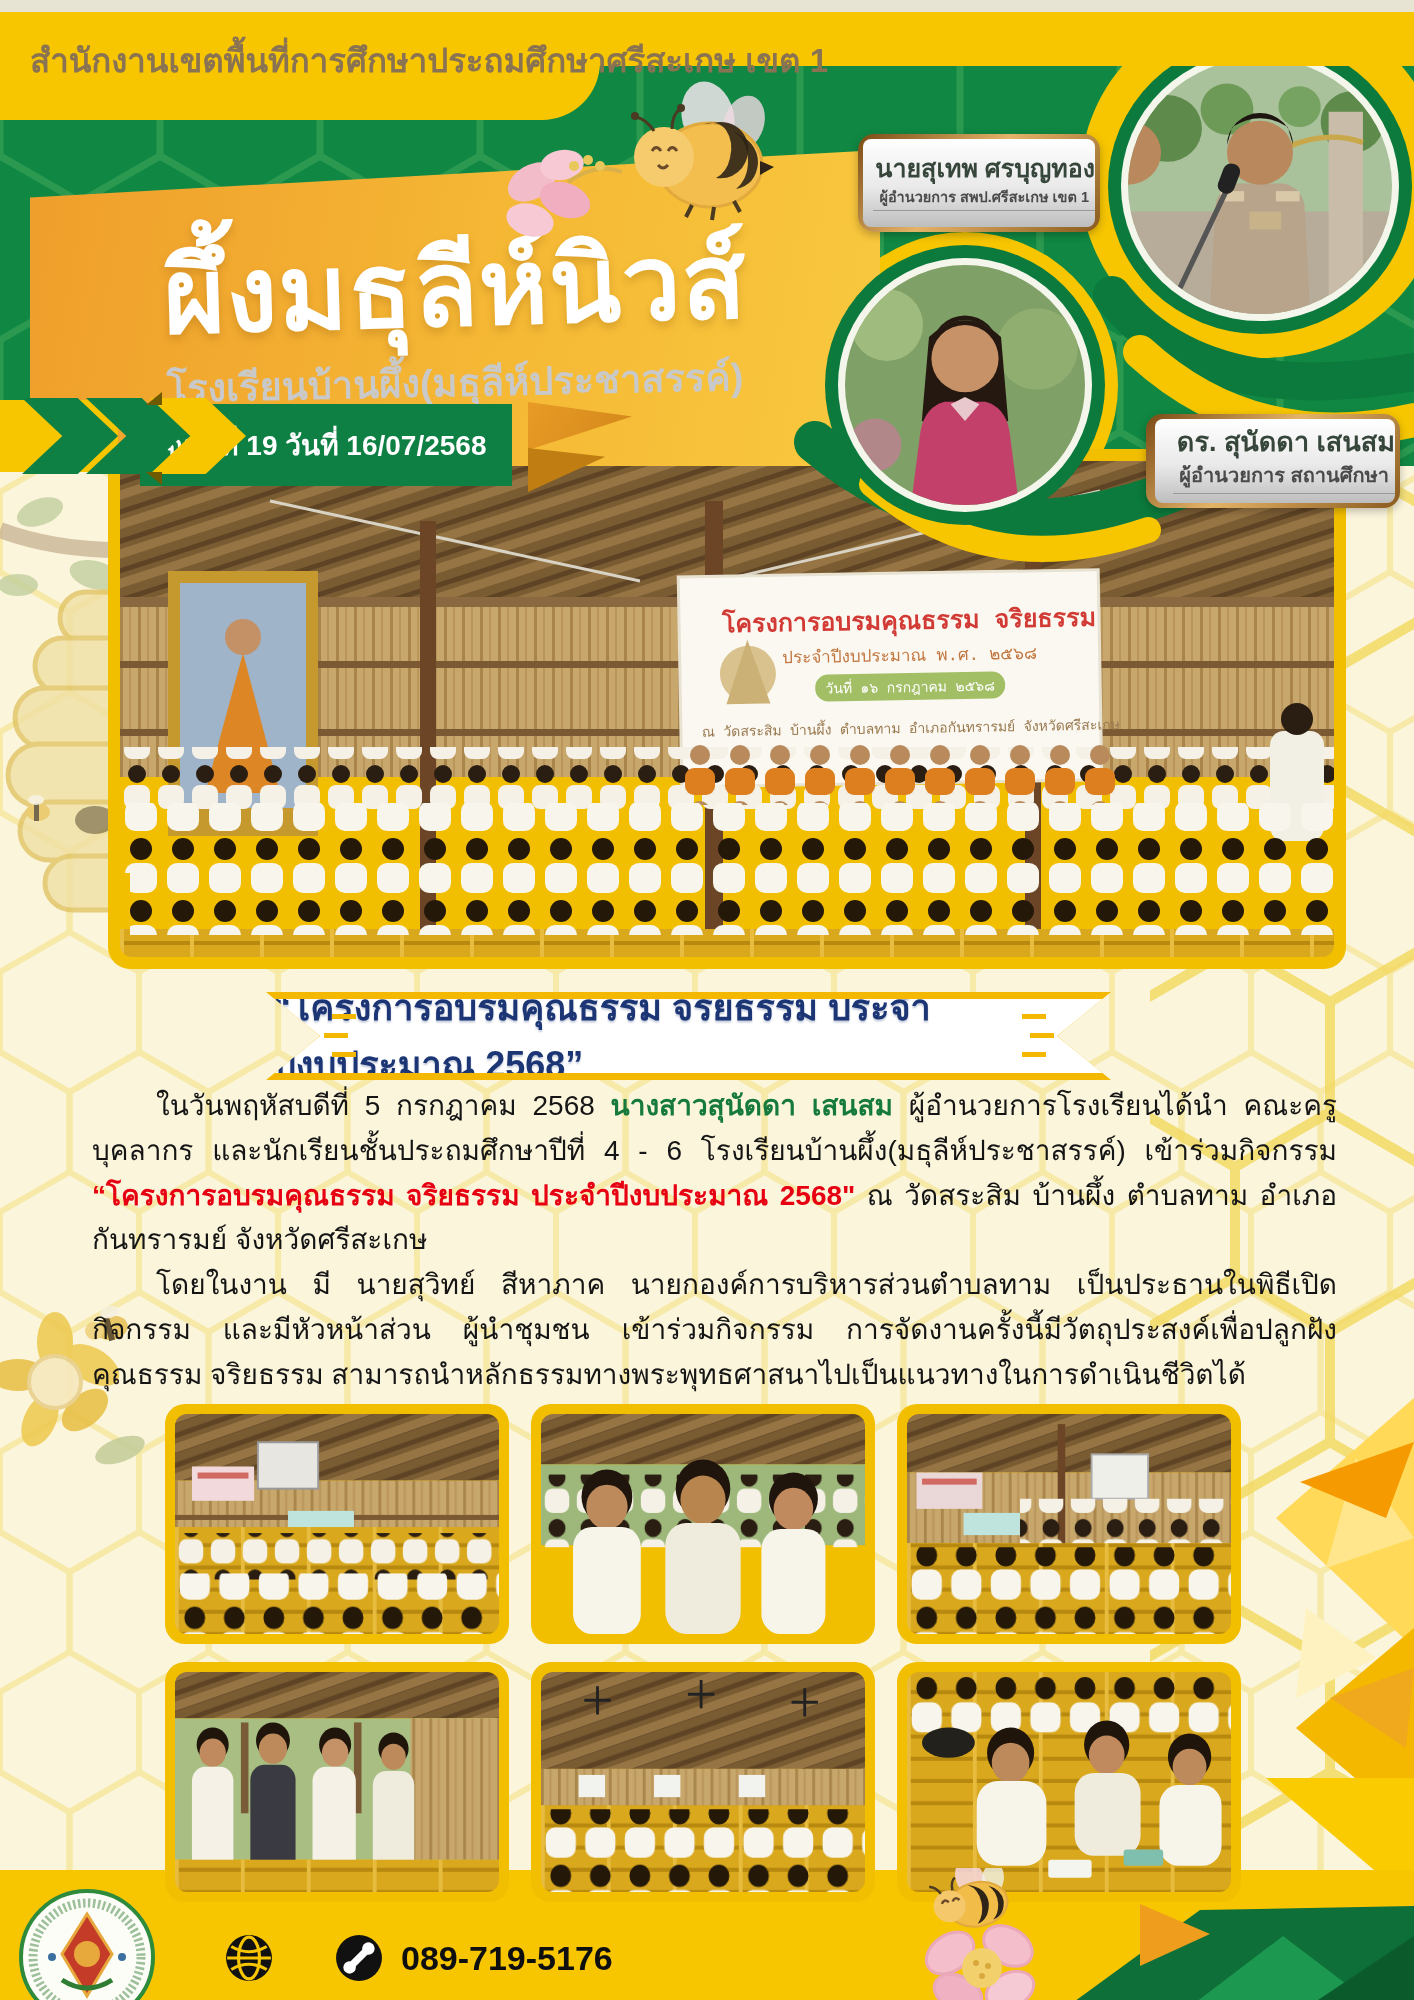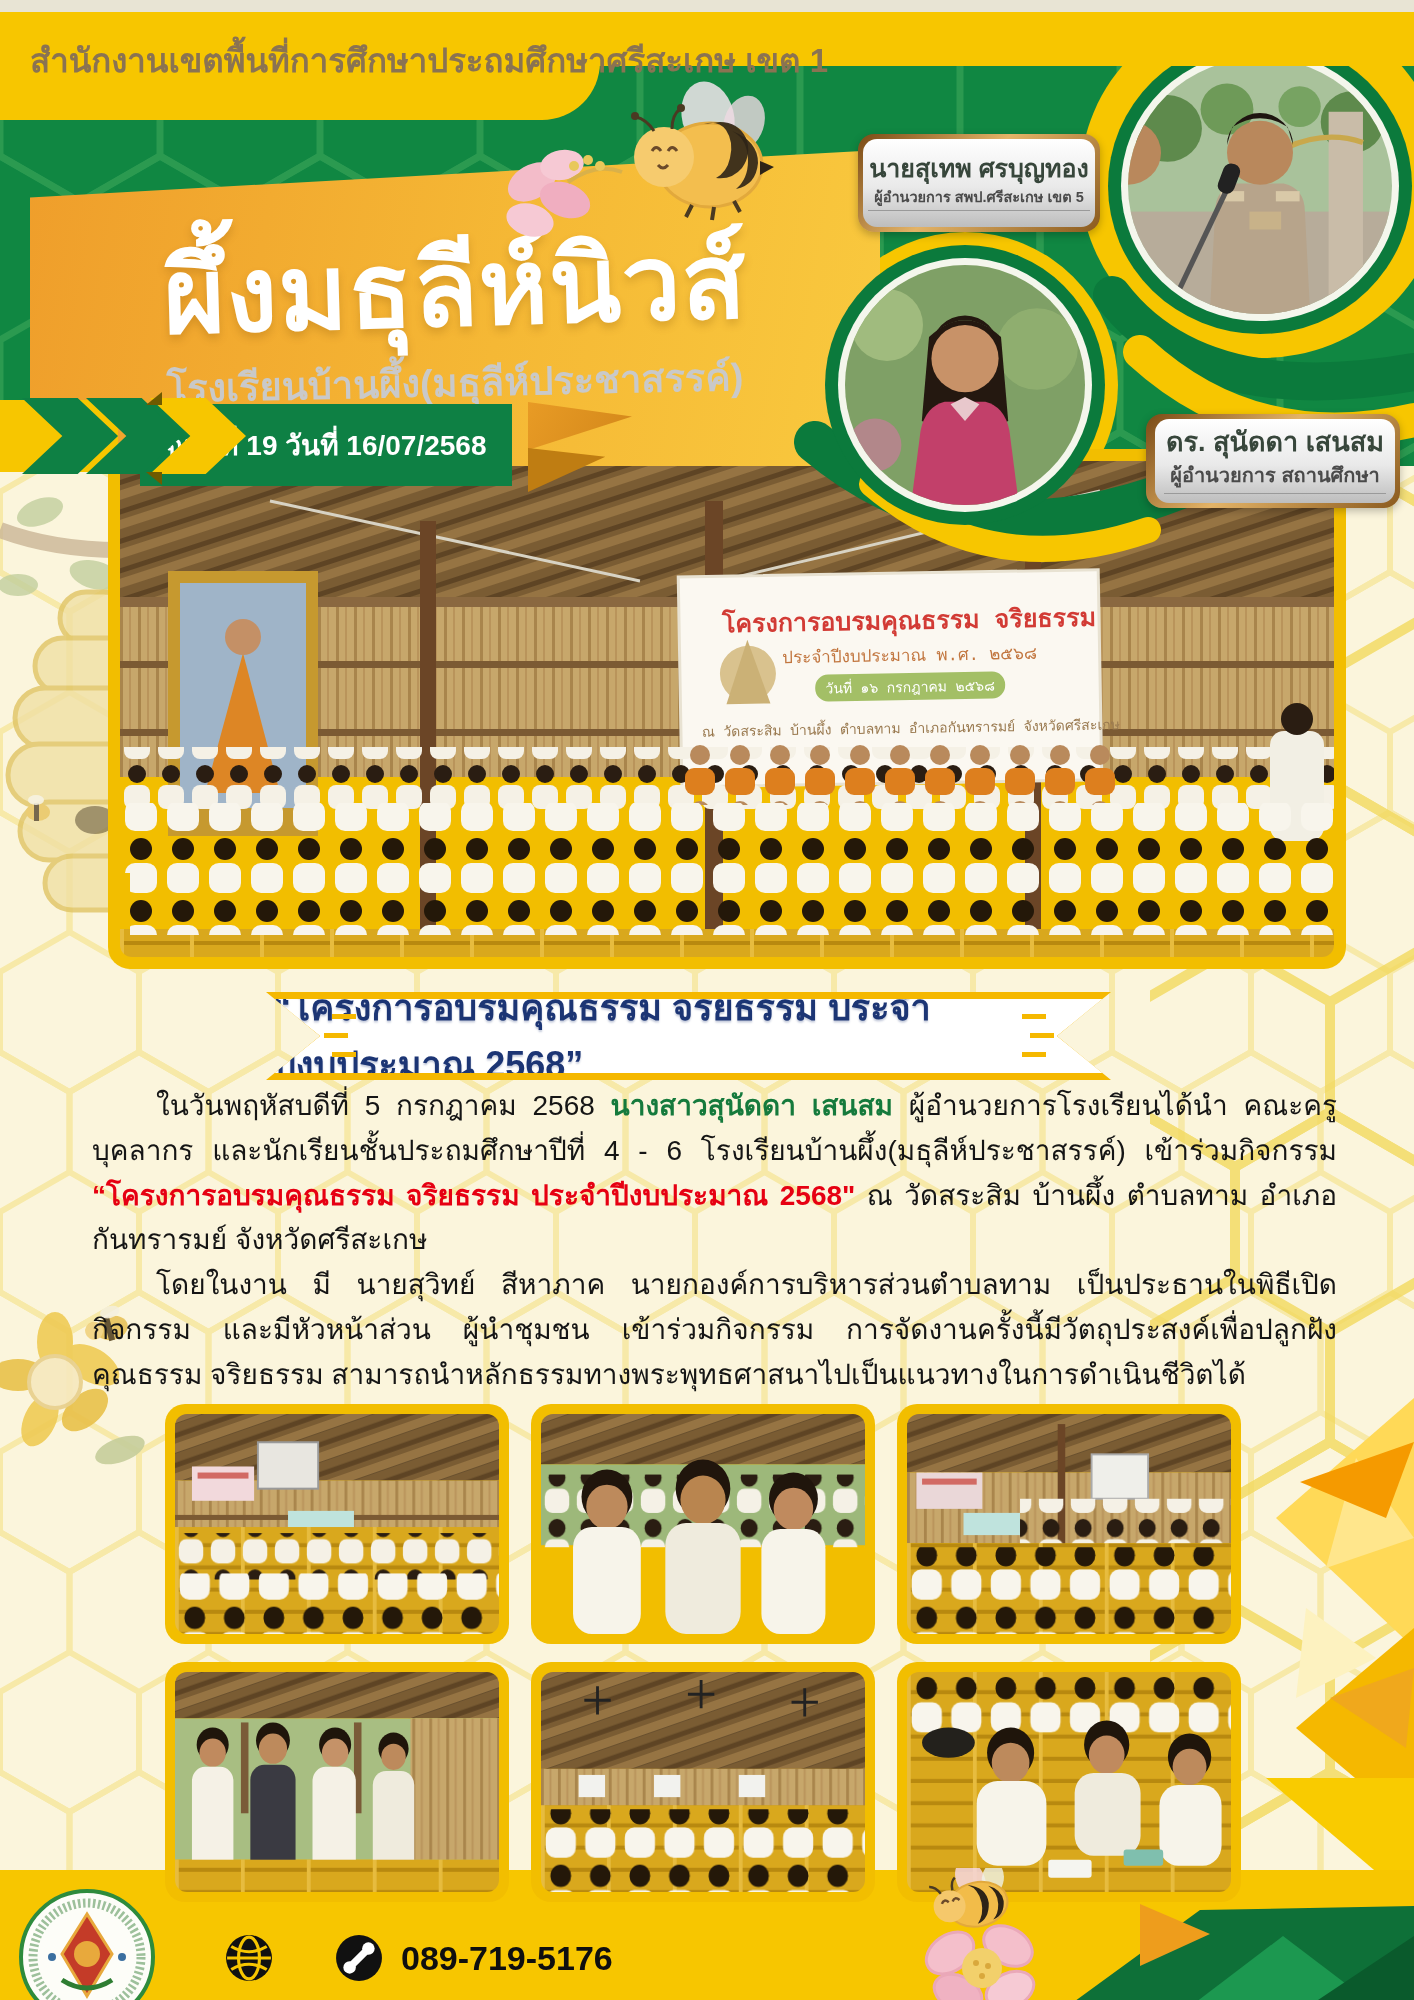--- a/index.html
+++ b/index.html
@@ -40,23 +40,23 @@
   .issue-bar span{color:#fff;font-size:28px;font-weight:600;white-space:nowrap;}
 
   .ring{border-radius:50%;background:#0B7A3C;z-index:6;}
   .ring .inner-white{position:absolute;inset:13px;border-radius:50%;background:#F4F6EC;}
   .ring .photo{position:absolute;inset:20px;border-radius:50%;overflow:hidden;}
   .ring-man{left:1108px;top:26px;width:304px;height:296px;}
   .ring-woman{left:825px;top:233px;width:280px;height:280px;}
 
   .plate{z-index:6;border-radius:16px;padding:5px;
      background:linear-gradient(135deg,#7A4A15,#E3B367 45%,#8A5A1E 100%);box-shadow:0 3px 8px rgba(0,0,0,.25);}
-  .plate-in{width:100%;height:100%;box-sizing:border-box;border-radius:14px;
+  .plate-in{width:100%;height:100%;box-sizing:border-box;border-radius:8px;
      background:linear-gradient(180deg,#FFFFFF 0%,#E9E9E9 55%,#BDBDBD 100%);
-     display:flex;flex-direction:column;align-items:center;justify-content:center;}
+     display:flex;flex-direction:column;align-items:flex-end;justify-content:center;}
   .plate1{left:858px;top:122px;width:232px;height:88px;}
   .plate2{left:1146px;top:402px;width:240px;height:84px;padding-left:9px;}
   .plate .nm{font-size:25px;font-weight:700;color:#37463B;line-height:1.1;}
   .plate .tt{font-size:14.5px;font-weight:600;color:#4A4A4A;border-bottom:1px solid #9a9a9a;padding:2px 6px 2px 6px;}
 
   
   .photo-main{left:108px;top:437px;width:1238px;height:520px;background:#F2BE00;border-radius:22px;
       padding:12px;box-sizing:border-box;z-index:2;}
   .photo-main .scene{width:100%;height:100%;border-radius:12px;overflow:hidden;font-family:Liberation Mono, monospace;}
 
@@ -239,21 +239,21 @@
           <rect x="112" y="104" width="18" height="8" fill="#D9C9A8"></rect>
         <path d="M30,200 L78,96" stroke="#555" stroke-width="4" fill="none"></path>
         <rect x="70" y="82" width="13" height="24" rx="6" fill="#222" transform="rotate(20 76 94)"></rect>
         <rect x="92" y="120" width="24" height="14" fill="#C8B289"></rect>
       </svg>
     </div>
   </div>
   <div class="abs plate plate1">
     <div class="plate-in">
       <div class="nm">นายสุเทพ ศรบุญทอง</div>
-      <div class="tt">ผู้อำนวยการ สพป.ศรีสะเกษ เขต 5</div>
+      <div class="tt">ผู้อำนวยการ สพป.ศรีสะเกษ เขต 1</div>
     </div>
   </div>
 
   <div class="abs ring ring-woman">
     <div class="inner-white"></div>
     <div class="photo">
       <svg viewBox="0 0 200 200" preserveAspectRatio="none" width="100%" height="100%">
         <rect width="200" height="200" fill="#7FA066"></rect>
         <circle cx="35" cy="50" r="30" fill="#A9C284" opacity="0.8"></circle>
           <circle cx="160" cy="70" r="34" fill="#93B272" opacity="0.8"></circle>

